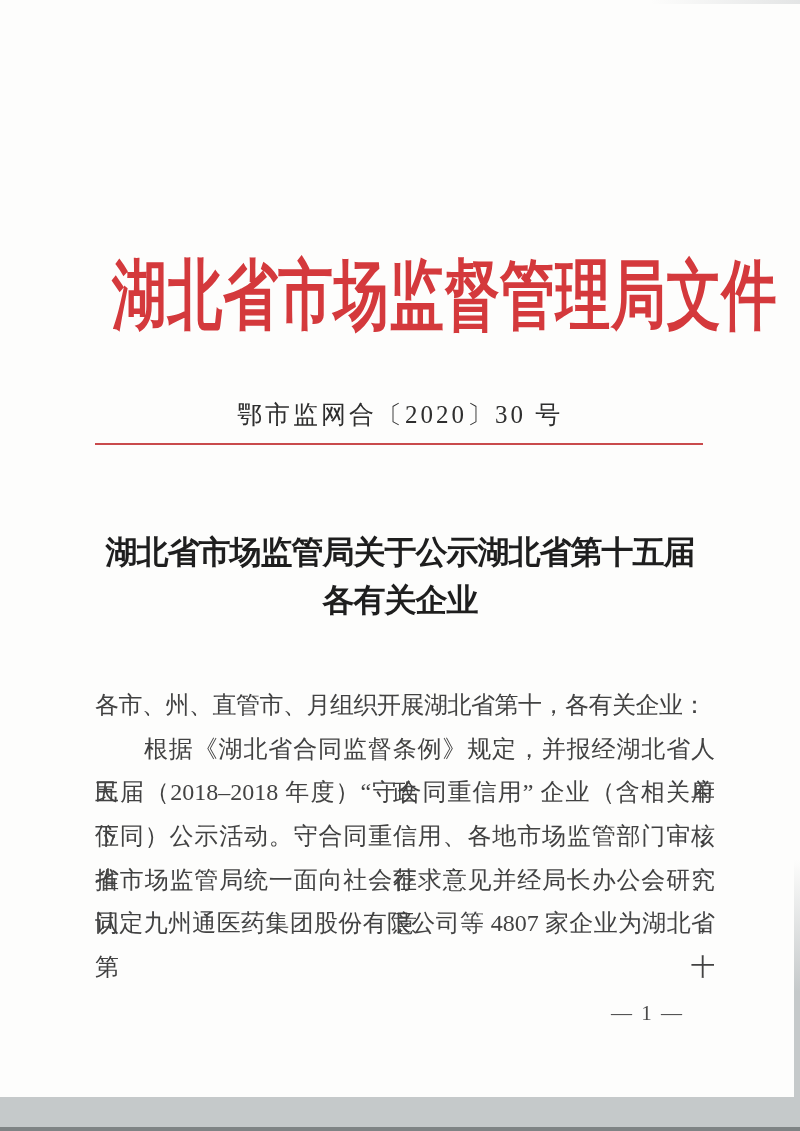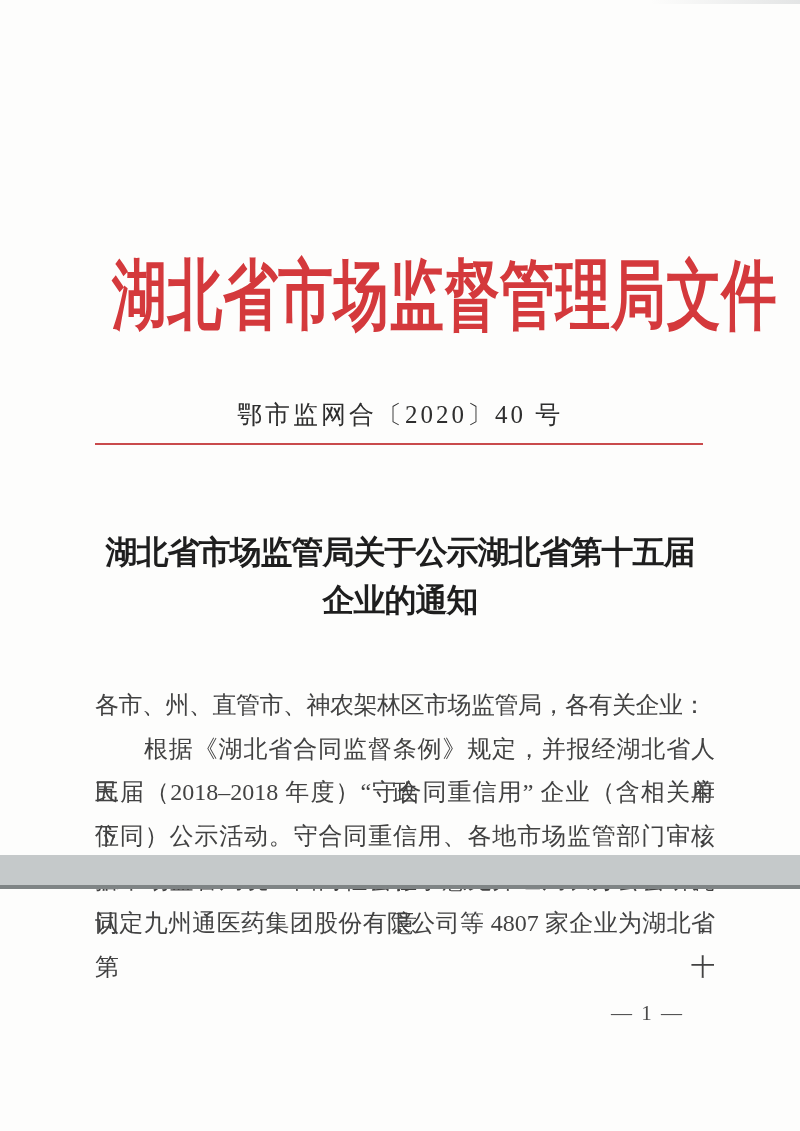--- a/index.html
+++ b/index.html
@@ -14,21 +14,21 @@
     --scan_edge_dark:#7f8485;
   }
   *{margin:0;padding:0;box-sizing:border-box;}
   html,body{width:800px;height:1131px;overflow:hidden;}
   body{
     font-family:"Liberation Serif","DejaVu Serif",serif;
     background:var(--paper);
   }
   .page{
     position:relative;
-    width:800px;height:889px;
+    width:800px;height:1131px;
     background:var(--paper);
   }
   
   .top-edge{
     position:absolute;top:0;right:0;width:150px;height:4px;
     background:linear-gradient(to left, #d8dadb, rgba(216,218,219,0));
     opacity:.7;
   }
   .masthead{
     position:absolute;top:238px;left:0;width:800px;height:114px;
@@ -82,31 +82,31 @@
 </style>
 </head>
 <body>
 
 <div class="page">
 
   <div class="top-edge"></div>
 
   <div class="masthead">湖北省市场监督管理局文件</div>
 
-  <div class="doc-number">鄂市监网合〔2020〕40 号</div>
+  <div class="doc-number">鄂市监网合〔2020〕30 号</div>
 
   <div class="red-rule"></div>
 
   <div class="notice-title">
     <div class="t-line">湖北省市场监管局关于公示湖北省第十五届</div>
-    <div class="t-line">企业的通知</div>
+    <div class="t-line">各有关企业</div>
   </div>
 
   <div class="body-block">
-    <div class="b-line salutation">各市、州、直管市、神农架林区市场监管局，各有关企业：</div>
+    <div class="b-line salutation">各市、州、直管市、月组织开展湖北省第十，各有关企业：</div>
     <div class="b-line fill indent">根据《湖北省合同监督条例》规定，并报经湖北省人民政府</div>
     <div class="b-line fill">五届（2018–2018 年度）“守合同重信用” 企业（含相关单位，</div>
     <div class="b-line fill">下同）公示活动。守合同重信用、各地市场监管部门审核推荐、</div>
     <div class="b-line fill">省市场监管局统一面向社会征求意见并经局长办公会研究同意，</div>
     <div class="b-line fill">认定九州通医药集团股份有限公司等 4807 家企业为湖北省第十</div>
   </div>
 
   <div class="page-number">— 1 —</div>
 
   <div class="right-edge"></div>

